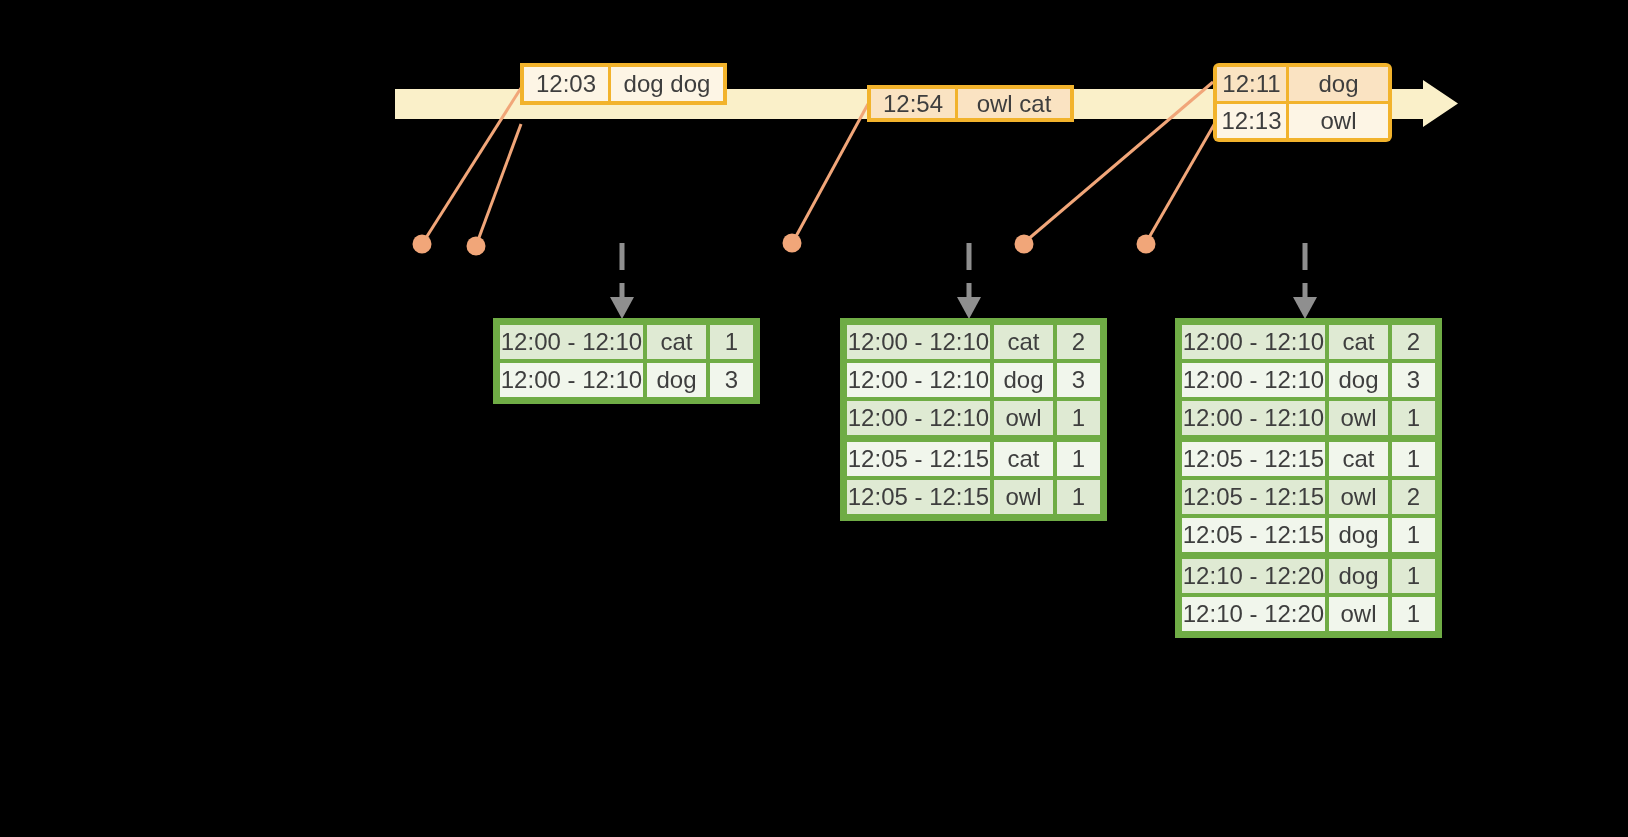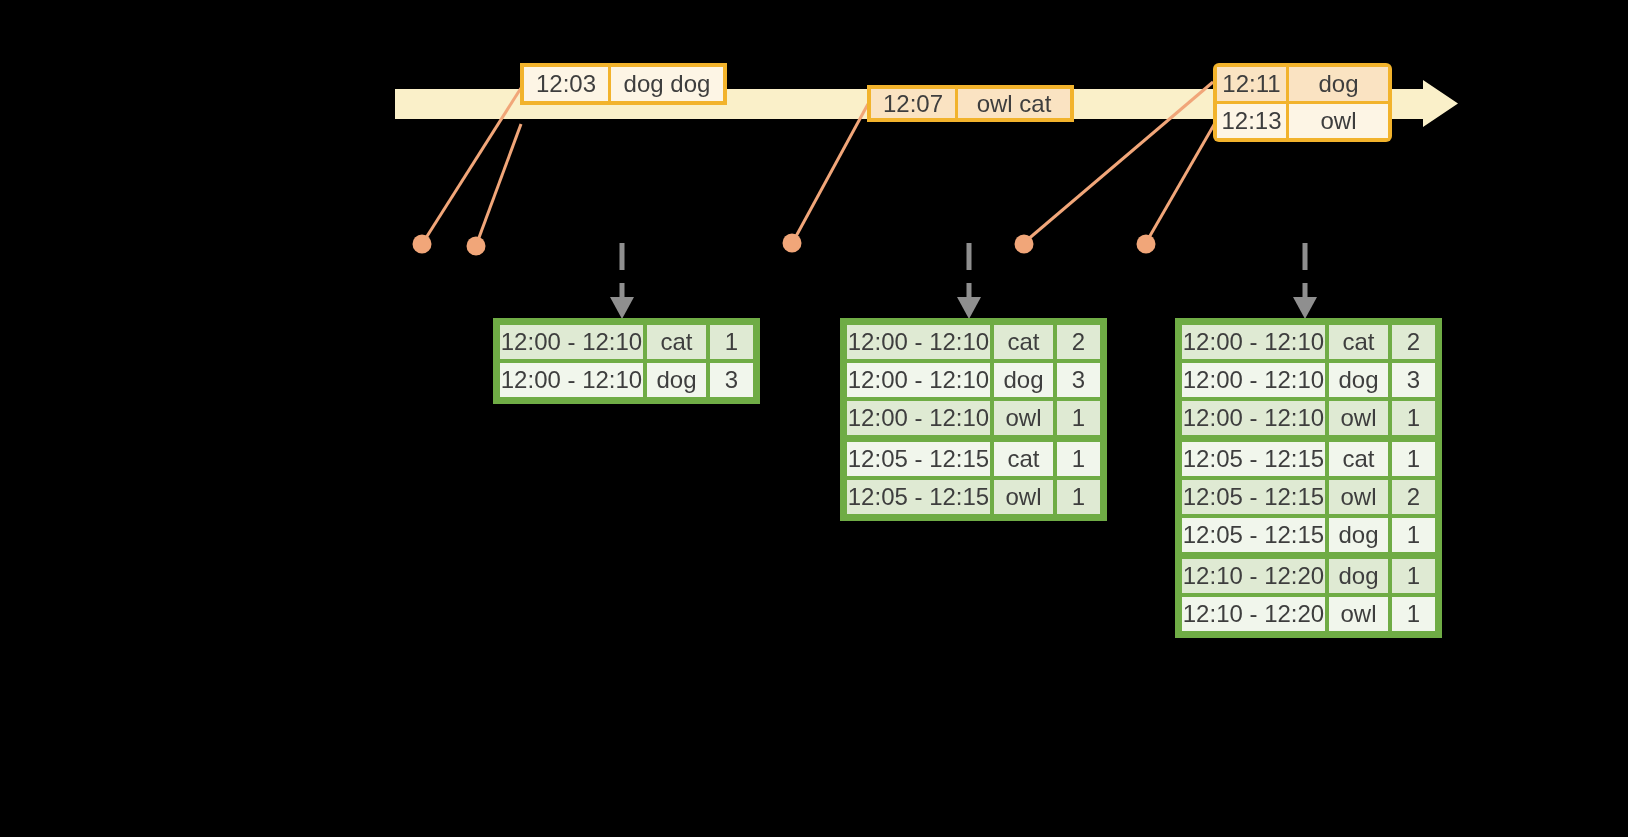--- a/index.html
+++ b/index.html
@@ -103,21 +103,21 @@
 
   <div class="etable et-wide" style="left:520px;top:63px;">
     <div class="erow light">
       <div class="ecell">12:03</div>
       <div class="ecell">dog dog</div>
     </div>
   </div>
 
   <div class="etable et-wide et-single" style="left:867px;top:85px;">
     <div class="erow dark">
-      <div class="ecell">12:07</div>
+      <div class="ecell">12:54</div>
       <div class="ecell">owl cat</div>
     </div>
   </div>
 
   <div class="etable et-narrow" style="left:1213px;top:63px;border-radius:6px;">
     <div class="erow dark">
       <div class="ecell">12:11</div>
       <div class="ecell">dog</div>
     </div>
     <div class="erow light">

